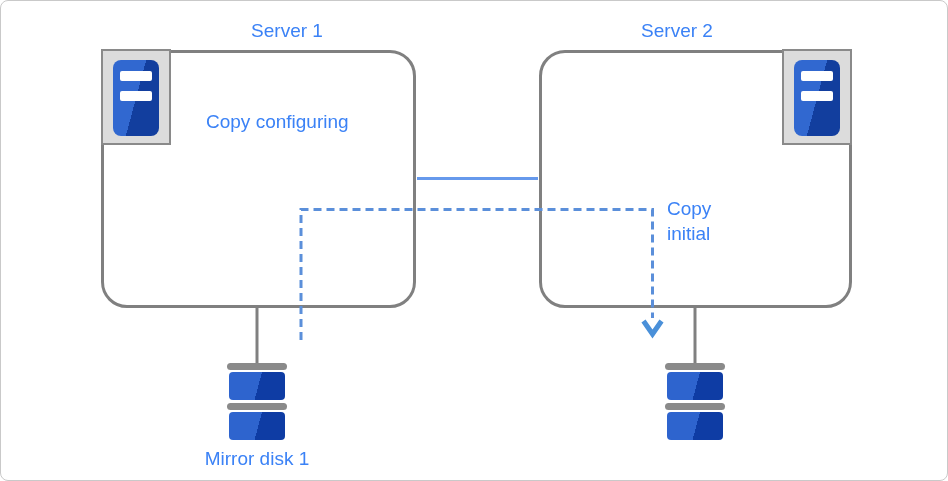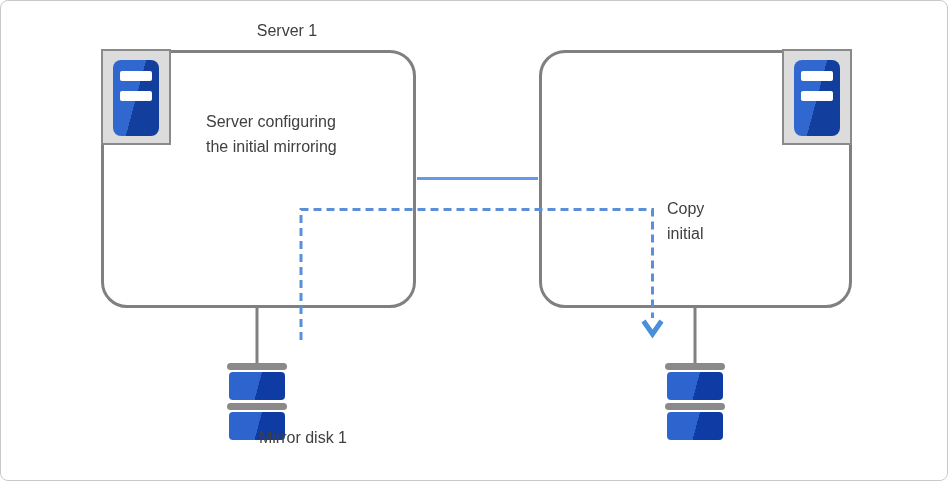--- a/index.html
+++ b/index.html
@@ -98,32 +98,32 @@
     top: 0;
     width: 946px;
     height: 479px;
     z-index: 4;
     pointer-events: none;
   }
 
   
   .label {
     position: absolute;
-    color: #404040;
-    font-size: 16px;
+    color: #3b82f6;
+    font-size: 19px;
     line-height: 25px;
     z-index: 5;
     white-space: nowrap;
   }
   .centered { text-align: center; width: 180px; }
   #server1-title { left: 196px; top: 17px; }
   #server2-title { left: 586px; top: 17px; }
   #server1-note  { left: 205px; top: 108px; }
   #copy-note     { left: 666px; top: 195px; }
-  #disk1-label   { left: 166px; top: 424px; text-align: right; }
+  #disk1-label   { left: 166px; top: 445px; }
   #disk2-label   { left: 605px; top: 445px; }
 </style>
 </head>
 <body>
 
 <div class="canvas">
 
   <div class="server-box" id="server1-box"></div>
 
   <div class="server-box" id="server2-box"></div>
@@ -163,24 +163,24 @@
     <line x1="694" y1="306" x2="694" y2="362" stroke-width="3" stroke="#808080"></line>
 
     <line x1="416" y1="177.5" x2="537" y2="177.5" stroke-width="3" stroke="#6699ec"></line>
 
     <polyline points="300,339 300,208.5 651.5,208.5 651.5,317" fill="none" stroke-width="3" stroke-dasharray="8 5" stroke="#5b8fda"></polyline>
 
     <path d="M 642.5 320 L 651.5 333 L 660.5 320" fill="none" stroke-width="5" stroke="#4a90d9"></path>
   </svg>
 
   <div class="label centered" id="server1-title">Server 1</div>
+  <div class="label centered" id="server2-title">Server 2</div>
 
   <div class="label" id="server1-note">
-    <div>Server configuring</div>
-    <div>the initial mirroring</div>
+    <div>Copy configuring</div>
   </div>
 
   <div class="label" id="copy-note">
     <div>Copy</div>
     <div>initial</div>
   </div>
 
   <div class="label centered" id="disk1-label">Mirror disk 1</div>
 
 </div>

